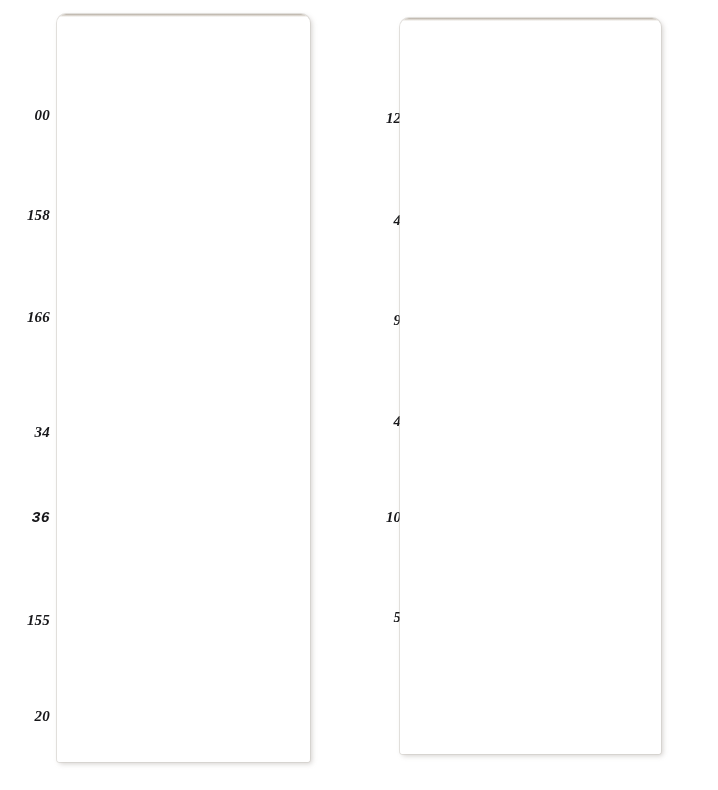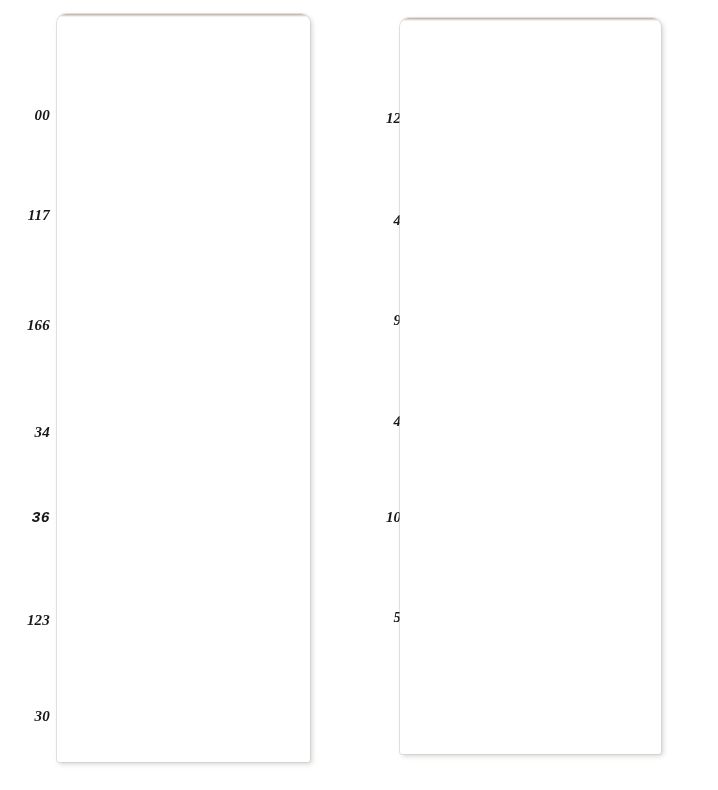--- a/index.html
+++ b/index.html
@@ -87,26 +87,26 @@
 </style>
 </head>
 <body>
 
 <div id="board">
 
   <div class="column left">
 
     <div class="labels" id="labels-left">
         <div class="swatch-label" style="top: 88px;">00</div>
-        <div class="swatch-label" style="top: 188px;">117</div>
-        <div class="swatch-label" style="top: 298px;">166</div>
+        <div class="swatch-label" style="top: 188px;">158</div>
+        <div class="swatch-label" style="top: 290px;">166</div>
         <div class="swatch-label" style="top: 405px;">34</div>
         <div class="swatch-label" style="top: 491px; font-family: Liberation Mono, monospace;">36</div>
-        <div class="swatch-label" style="top: 593px;">123</div>
-        <div class="swatch-label" style="top: 689px;">30</div>
+        <div class="swatch-label" style="top: 593px;">155</div>
+        <div class="swatch-label" style="top: 689px;">20</div>
       </div>
 
     <div class="card">
       <div class="ribbon-stack" id="stack-left">
           <div class="ribbon light" style="--c: #fbfaf7; top: 47px; height: 84px;"></div>
           <div class="ribbon light" style="--c: #f6f0dd; top: 148px; height: 84px;"></div>
           <div class="ribbon" style="--c: #e09a35; top: 252px; height: 84px;"></div>
           <div class="ribbon" style="--c: #bca79e; top: 350px; height: 84px;"></div>
           <div class="ribbon" style="--c: #5a4b40; top: 452px; height: 84px;"></div>
           <div class="ribbon" style="--c: #e8295a; top: 552px; height: 84px;"></div>

